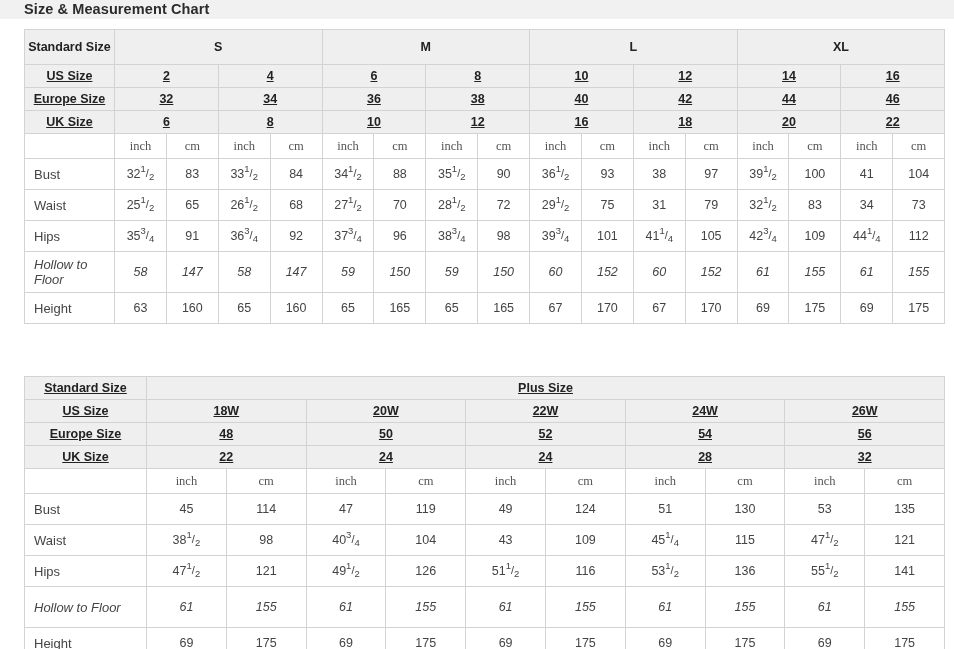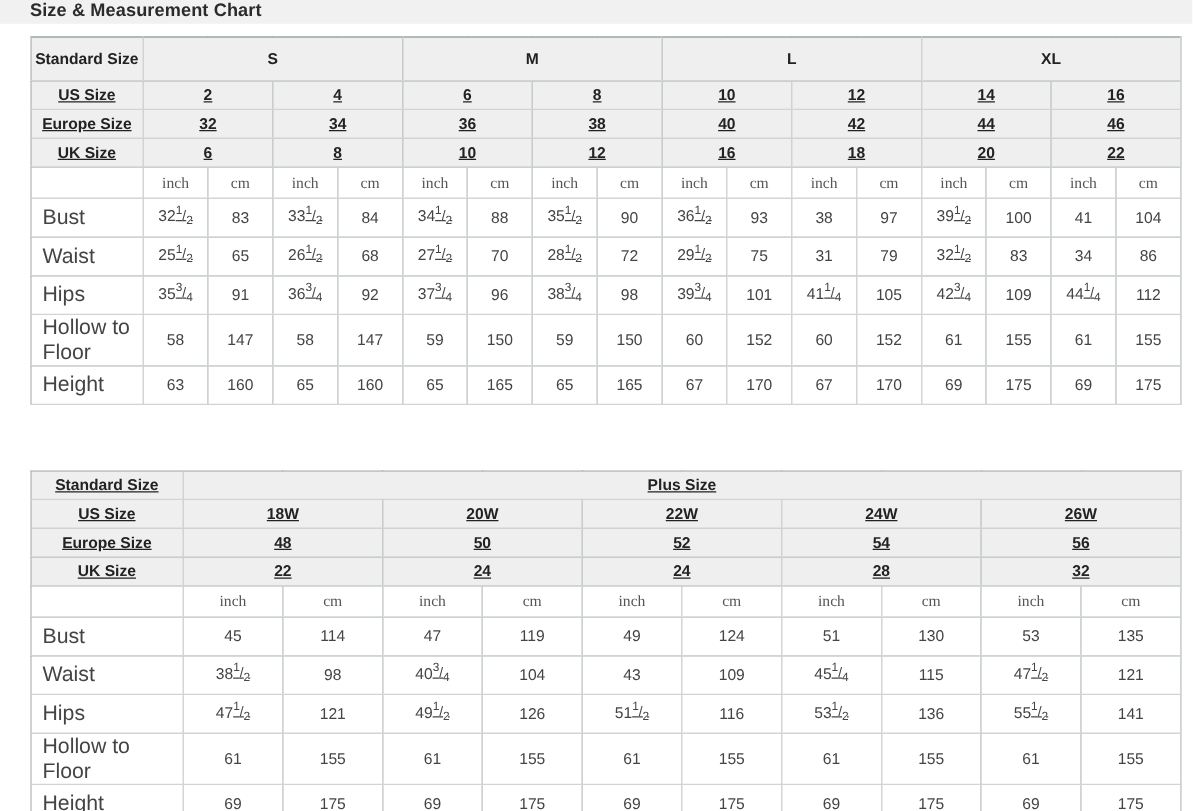--- a/index.html
+++ b/index.html
@@ -75,51 +75,50 @@
     background: #efefef;
     font-weight: bold;
     text-align: center;
   }
 
   
   .chart-table .rlabel {
     text-align: left;
     padding-left: 9px;
     color: #444444;
-    font-size: 17px;
+    font-size: 13px;
     background: #ffffff;
   }
 
   
   .chart-table .unit {
     background: #ffffff;
     color: #555555;
     font-weight: normal;
     font-size: 12.5px;
   }
   .chart-table .blank {
     background: #ffffff;
     border: 1px solid #d3d3d3;
   }
 
   
   .row-group   td { height: 34px; }
   .row-size    td { height: 22px; text-decoration: underline; }
   .row-unit    td { height: 24px; font-family: Liberation Serif, serif; }
   .row-data    td { height: 30px; }
-  .row-tall    td { height: 40px; }
+  .row-tall    td { height: 40px; font-style: italic; }
 
   
   .frac {
     display: inline-block;
     font-size: 11px;
     line-height: 1;
     position: relative;
     top: -0.15em;
-    text-decoration: underline;
   }
   .frac .num {
     font-size: 9.5px;
     vertical-align: super;
     line-height: 1;
   }
   .frac .sl {
     font-size: 11px;
   }
   .frac .den {
@@ -246,21 +245,21 @@
           <td>70</td>
           <td><span>28<span class="frac"><span class="num">1</span><span class="sl">/</span><span class="den">2</span></span></span></td>
           <td>72</td>
           <td><span>29<span class="frac"><span class="num">1</span><span class="sl">/</span><span class="den">2</span></span></span></td>
           <td>75</td>
           <td>31</td>
           <td>79</td>
           <td><span>32<span class="frac"><span class="num">1</span><span class="sl">/</span><span class="den">2</span></span></span></td>
           <td>83</td>
           <td>34</td>
-          <td>86</td>
+          <td>73</td>
         </tr>
         <tr class="row-data">
           <td class="rlabel">Hips</td>
           <td><span>35<span class="frac"><span class="num">3</span><span class="sl">/</span><span class="den">4</span></span></span></td>
           <td>91</td>
           <td><span>36<span class="frac"><span class="num">3</span><span class="sl">/</span><span class="den">4</span></span></span></td>
           <td>92</td>
           <td><span>37<span class="frac"><span class="num">3</span><span class="sl">/</span><span class="den">4</span></span></span></td>
           <td>96</td>
           <td><span>38<span class="frac"><span class="num">3</span><span class="sl">/</span><span class="den">4</span></span></span></td>

